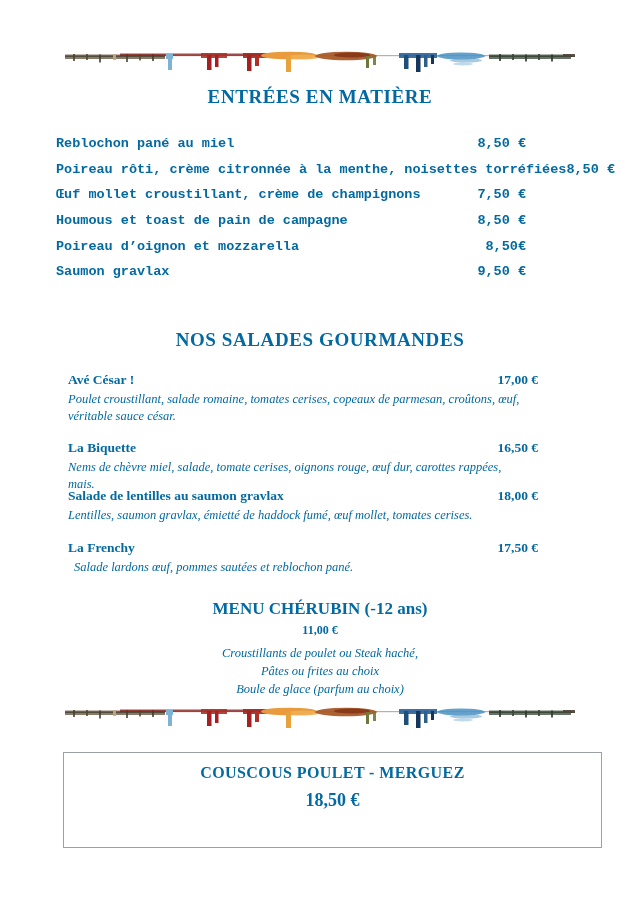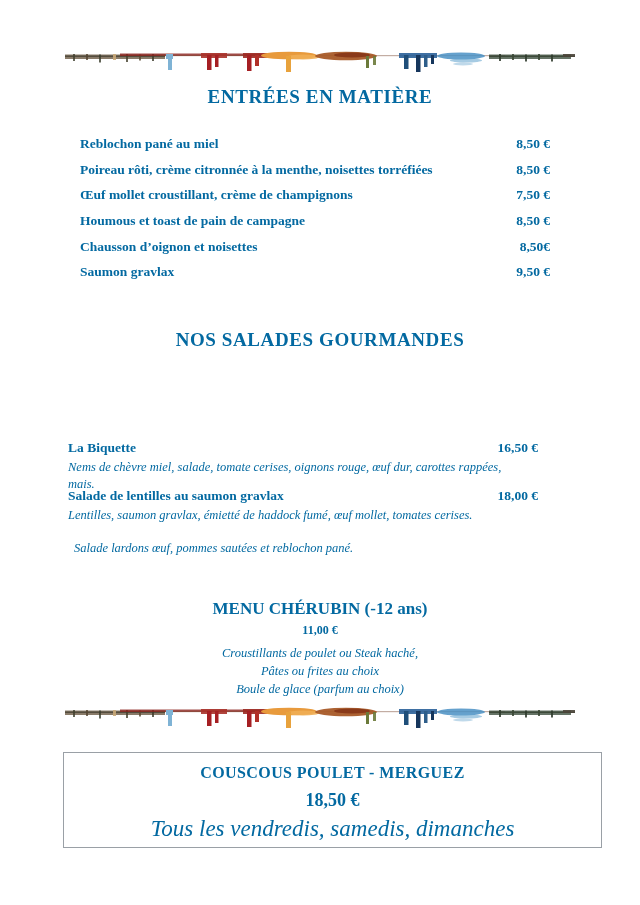--- a/index.html
+++ b/index.html
@@ -34,23 +34,24 @@
     font-size: 19px;
     font-weight: bold;
     letter-spacing: 0.6px;
     margin: 0;
   }
   .entrees-title { top: 86px; }
   .salades-title { top: 329px; }
 
   .entrees-list {
     position: absolute;
-    left: 80px;
+    left: 56px;
     top: 131px;
     width: 470px;
+    font-family: Liberation Mono, monospace;
   }
   .menu-row {
     display: flex;
     justify-content: space-between;
     align-items: baseline;
     height: 25.7px;
     line-height: 25.7px;
     font-size: 13.5px;
     font-weight: bold;
   }
@@ -223,49 +224,60 @@
     </div>
     <div class="menu-row">
       <span class="item-name">Œuf mollet croustillant, crème de champignons</span>
       <span class="item-price">7,50 €</span>
     </div>
     <div class="menu-row">
       <span class="item-name">Houmous et toast de pain de campagne</span>
       <span class="item-price">8,50 €</span>
     </div>
     <div class="menu-row">
-      <span class="item-name">Chausson d’oignon et noisettes</span>
+      <span class="item-name">Poireau d’oignon et mozzarella</span>
       <span class="item-price">8,50€</span>
     </div>
     <div class="menu-row">
       <span class="item-name">Saumon gravlax</span>
       <span class="item-price">9,50 €</span>
     </div>
   </div>
 
   <h1 class="section-title salades-title">NOS SALADES GOURMANDES</h1>
 
+  <div class="salad-block salad-0">
+    <div class="menu-row">
+      <span class="item-name">Avé César !</span>
+      <span class="item-price">17,00 €</span>
+    </div>
+    <p class="salad-desc">Poulet croustillant, salade romaine, tomates cerises, copeaux de parmesan, croûtons, œuf, véritable sauce césar.</p>
+  </div>
 
   <div class="salad-block salad-1">
     <div class="menu-row">
       <span class="item-name">La Biquette</span>
       <span class="item-price">16,50 €</span>
     </div>
     <p class="salad-desc">Nems de chèvre miel, salade, tomate cerises, oignons rouge, œuf dur, carottes rappées, mais.</p>
   </div>
 
   <div class="salad-block salad-2">
     <div class="menu-row">
       <span class="item-name">Salade de lentilles au saumon gravlax</span>
       <span class="item-price">18,00 €</span>
     </div>
     <p class="salad-desc">Lentilles, saumon gravlax, émietté de haddock fumé, œuf mollet, tomates cerises.</p>
   </div>
 
   <div class="salad-block salad-3">
+    <div class="menu-row">
+      <span class="item-name">La Frenchy</span>
+      <span class="item-price">17,50 €</span>
+    </div>
     <p class="salad-desc">Salade lardons œuf, pommes sautées et reblochon pané.</p>
   </div>
 
   <div class="cherubin">
     <p class="cherubin-title">MENU CHÉRUBIN (-12 ans)</p>
     <p class="cherubin-price">11,00 €</p>
     <div class="cherubin-lines">
       <p class="cherubin-line">Croustillants de poulet ou Steak haché,</p>
       <p class="cherubin-line">Pâtes ou frites au choix</p>
       <p class="cherubin-line">Boule de glace (parfum au choix)</p>
@@ -274,16 +286,15 @@
 
   <div class="band band-bottom">
     <svg viewBox="0 0 511 21" preserveAspectRatio="none">
         <use href="#band-art"></use>
       </svg>
   </div>
 
   <div class="couscous-box">
     <p class="couscous-title">COUSCOUS POULET - MERGUEZ</p>
     <p class="couscous-price">18,50 €</p>
-    <p class="couscous-subtitle">Tous les vendredis, samedis, dimanches</p>
   </div>
 
 </div>
 
 </body></html>

